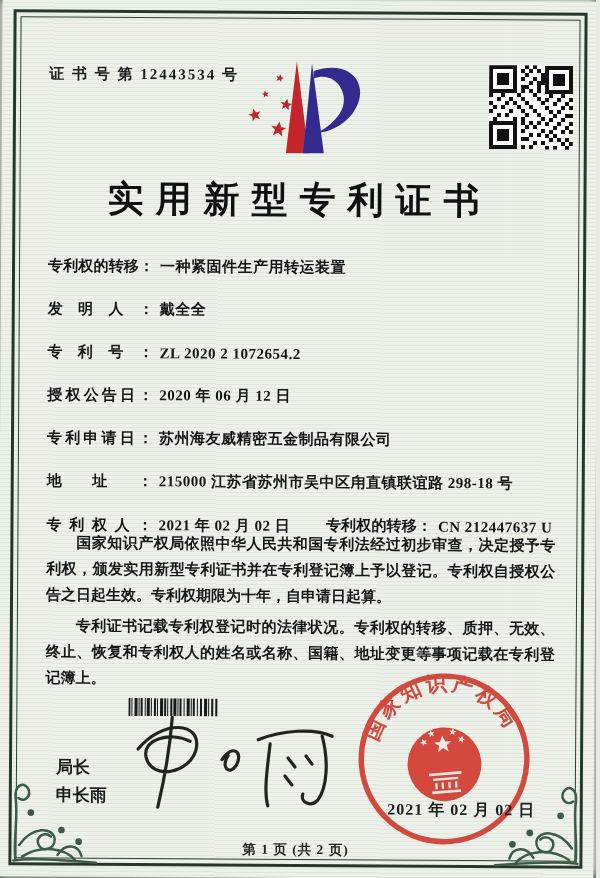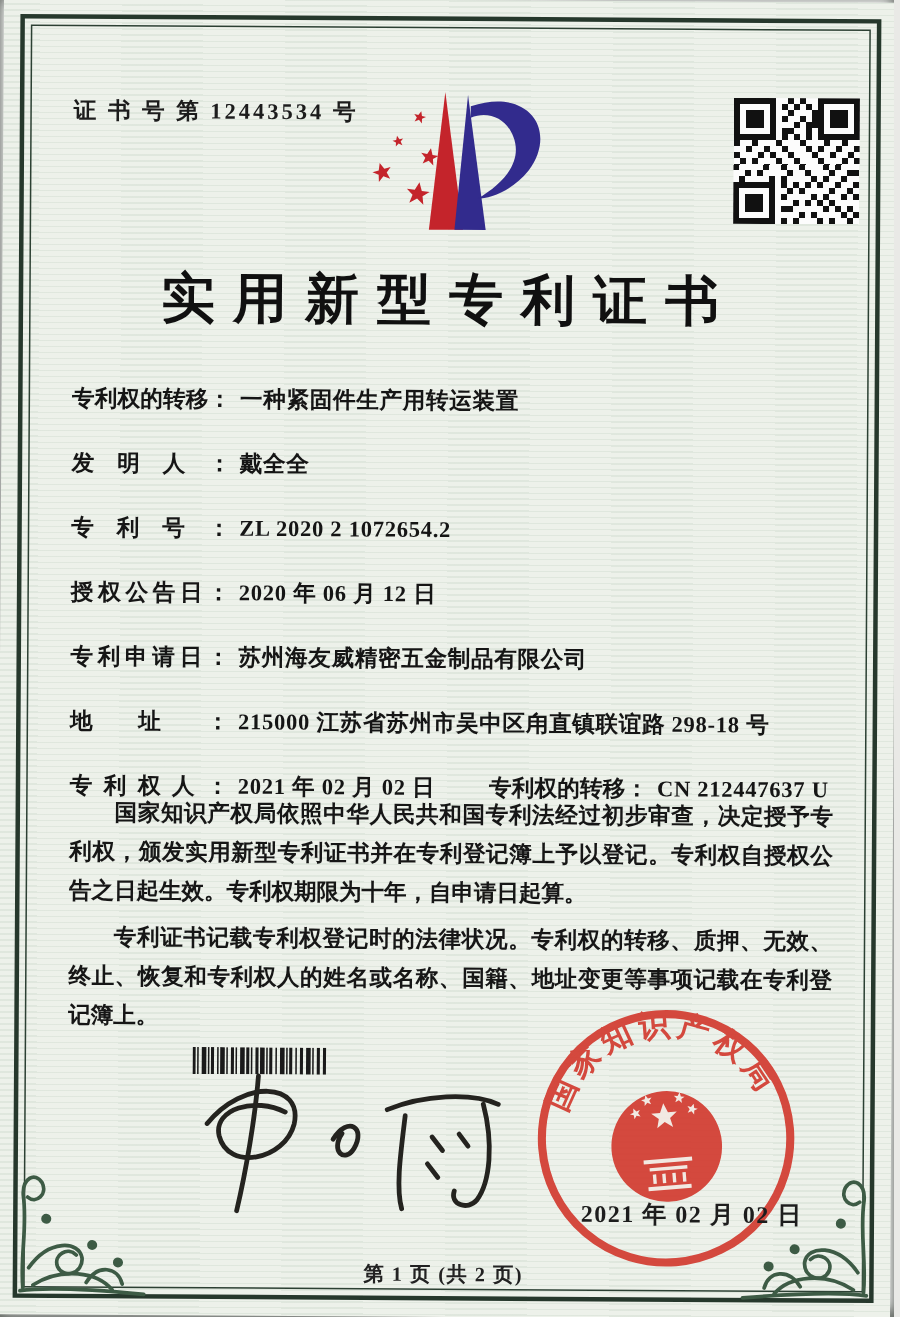--- a/index.html
+++ b/index.html
@@ -144,20 +144,24 @@
       <p>国家知识产权局依照中华人民共和国专利法经过初步审查，决定授予专利权，颁发实用新型专利证书并在专利登记簿上予以登记。专利权自授权公告之日起生效。专利权期限为十年，自申请日起算。</p>
       <p>专利证书记载专利权登记时的法律状况。专利权的转移、质押、无效、终止、恢复和专利权人的姓名或名称、国籍、地址变更等事项记载在专利登记簿上。</p>
     </div>
 
     <svg class="barcode" viewBox="0 0 88 17" preserveAspectRatio="none">
       <g fill="#1a1a1a">
         <path d="M0,0h2v17h-2z M3,0h1v17h-1z M6,0h3v17h-3z M10,0h1v17h-1z M12,0h2v17h-2z M16,0h1v17h-1z M18,0h3v17h-3z M22,0h1v17h-1z M25,0h2v17h-2z M28,0h1v17h-1z M31,0h3v17h-3z M35,0h2v17h-2z M38,0h1v17h-1z M41,0h2v17h-2z M44,0h3v17h-3z M48,0h1v17h-1z M50,0h2v17h-2z M54,0h1v17h-1z M57,0h3v17h-3z M61,0h1v17h-1z M63,0h2v17h-2z M67,0h1v17h-1z M70,0h2v17h-2z M74,0h3v17h-3z M78,0h1v17h-1z M81,0h2v17h-2z M85,0h2v17h-2z"></path>
       </g>
     </svg>
 
+    <div class="director">
+      <div>局长</div>
+      <div>申长雨</div>
+    </div>
 
     <svg class="signature" viewBox="0 0 235 105">
       <g stroke="#24231f" stroke-width="3.2" fill="none" stroke-linecap="round">
         <path d="M28,42 C52,12 92,14 86,42 C80,66 42,74 36,50 C32,32 60,24 80,34"></path>
         <path d="M62,10 C60,38 54,74 48,100"></path>
         <path d="M112,52 C122,36 134,44 126,58 C120,68 110,60 118,48"></path>
         <path d="M148,32 C172,22 204,20 222,28"></path>
         <path d="M160,36 C157,62 154,84 158,98"></path>
         <path d="M212,28 C219,54 217,80 208,92 C202,99 190,95 193,86"></path>
         <path d="M178,50 l7,9 M175,68 l7,9 M196,48 l6,8"></path>

